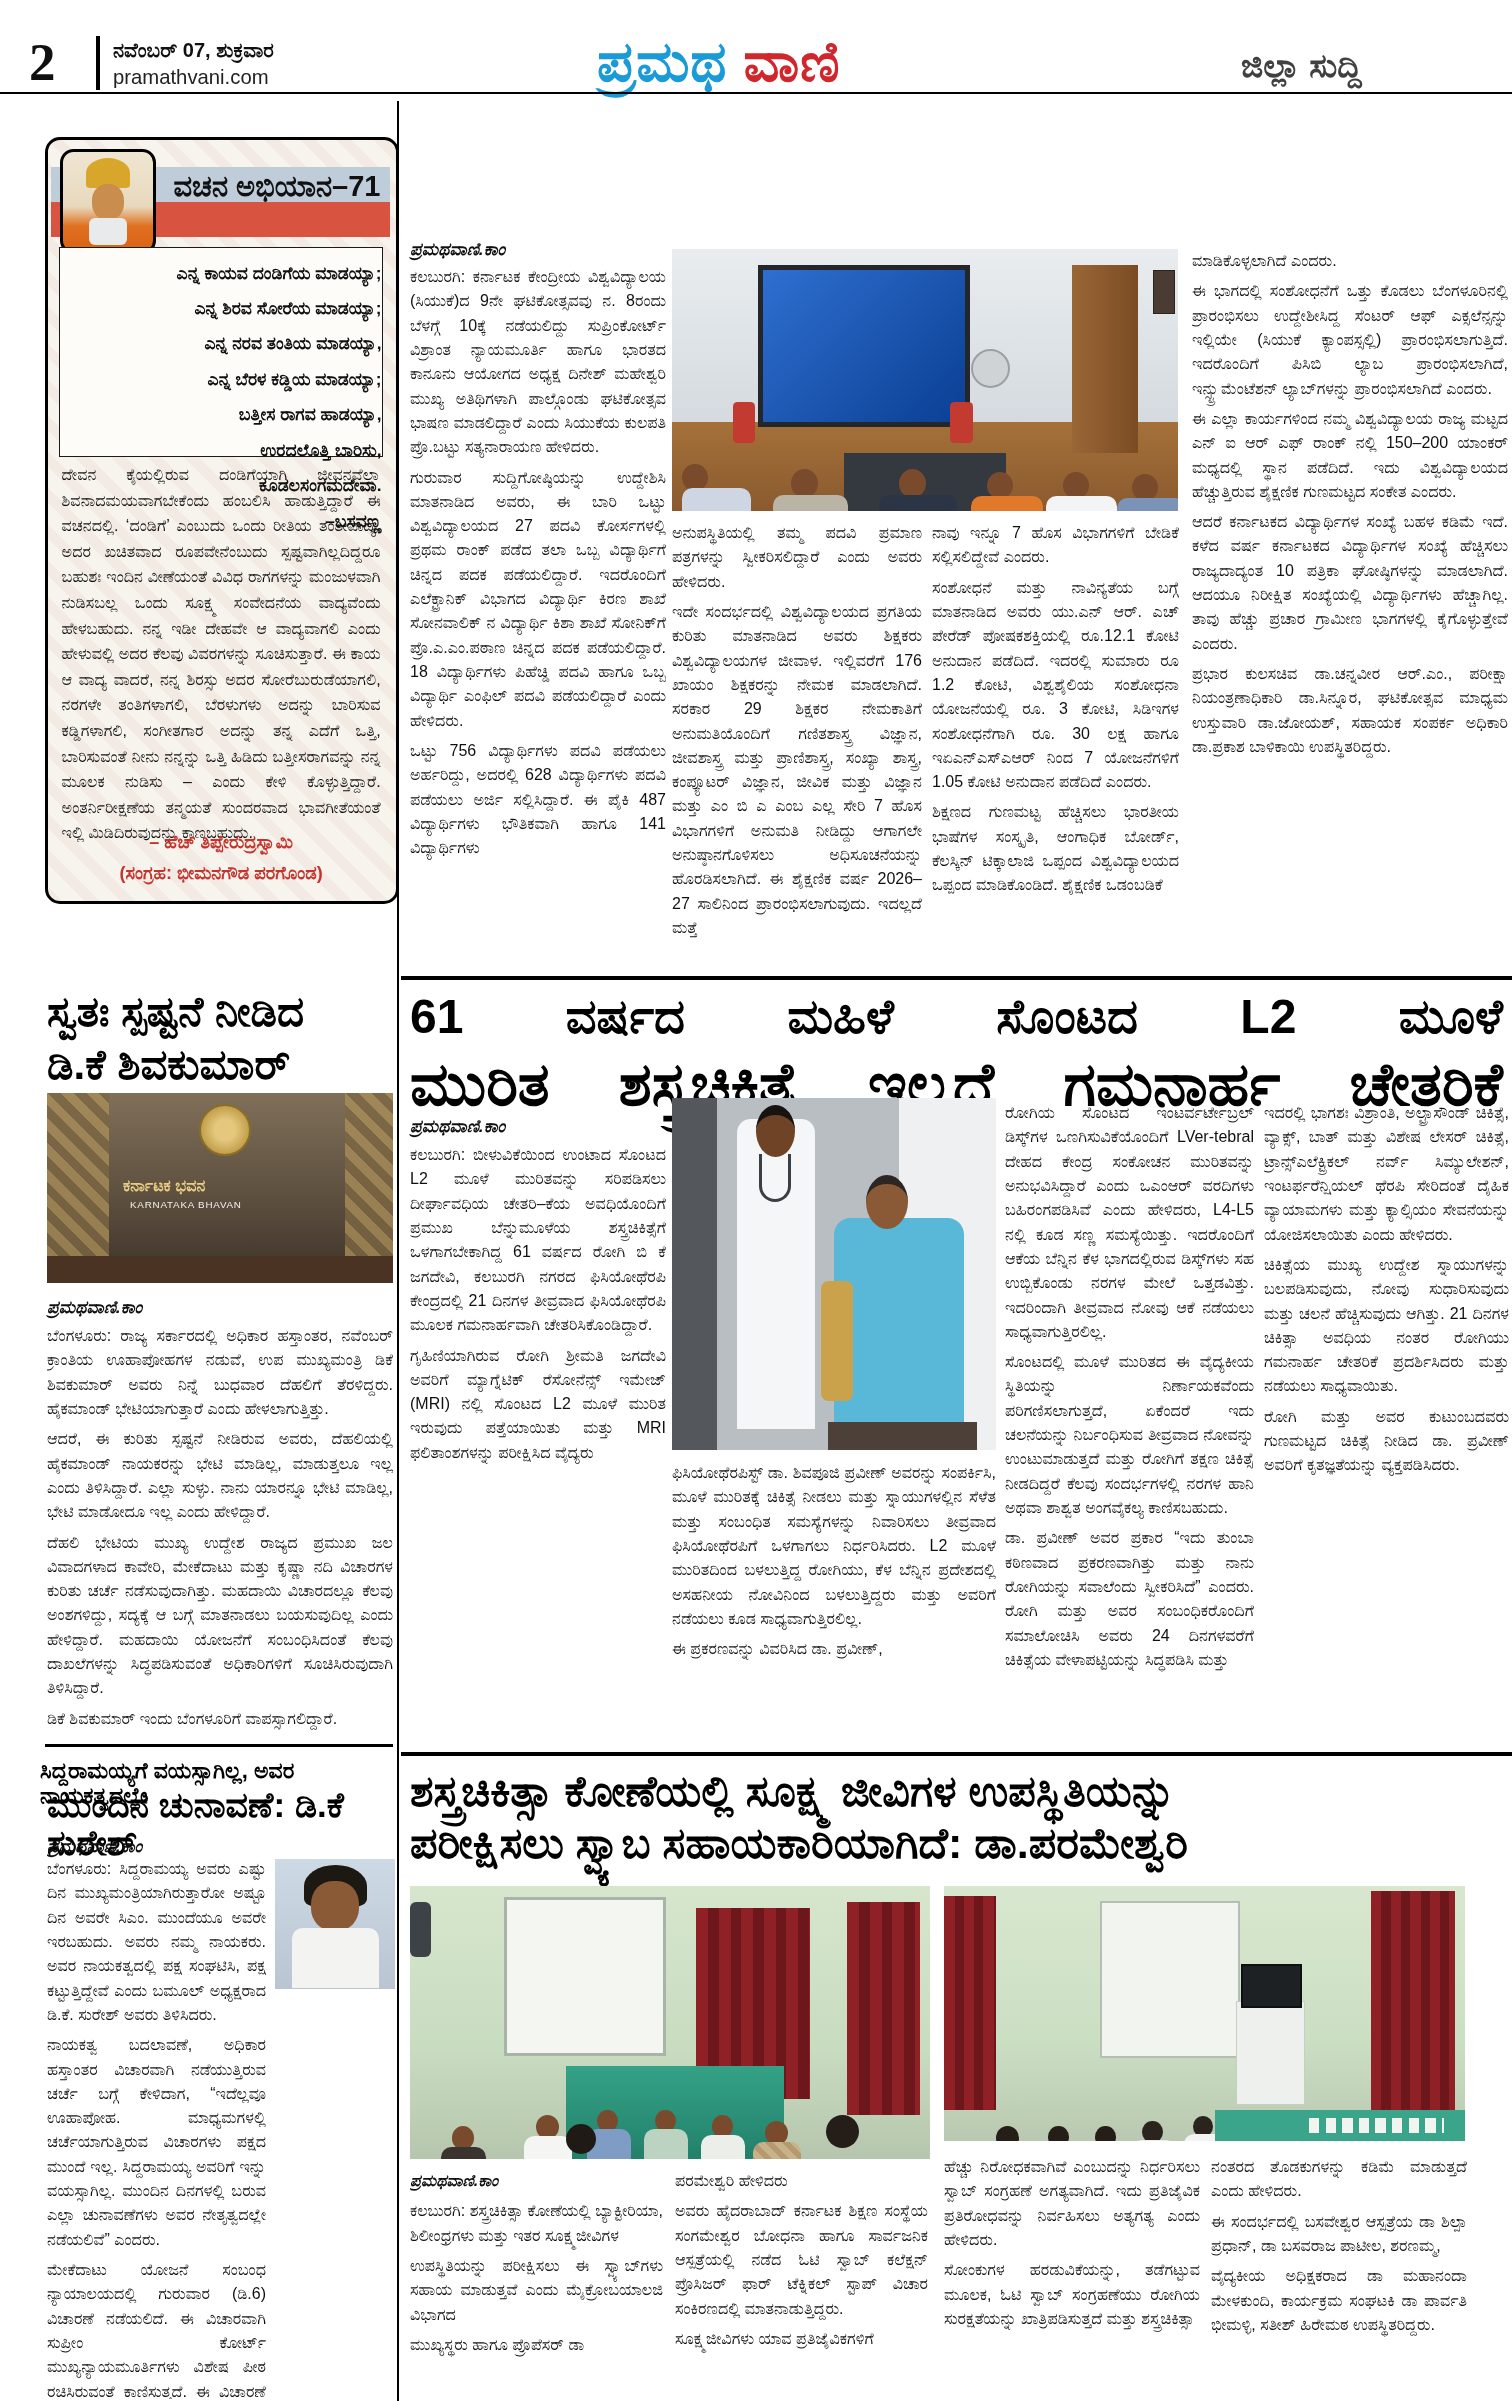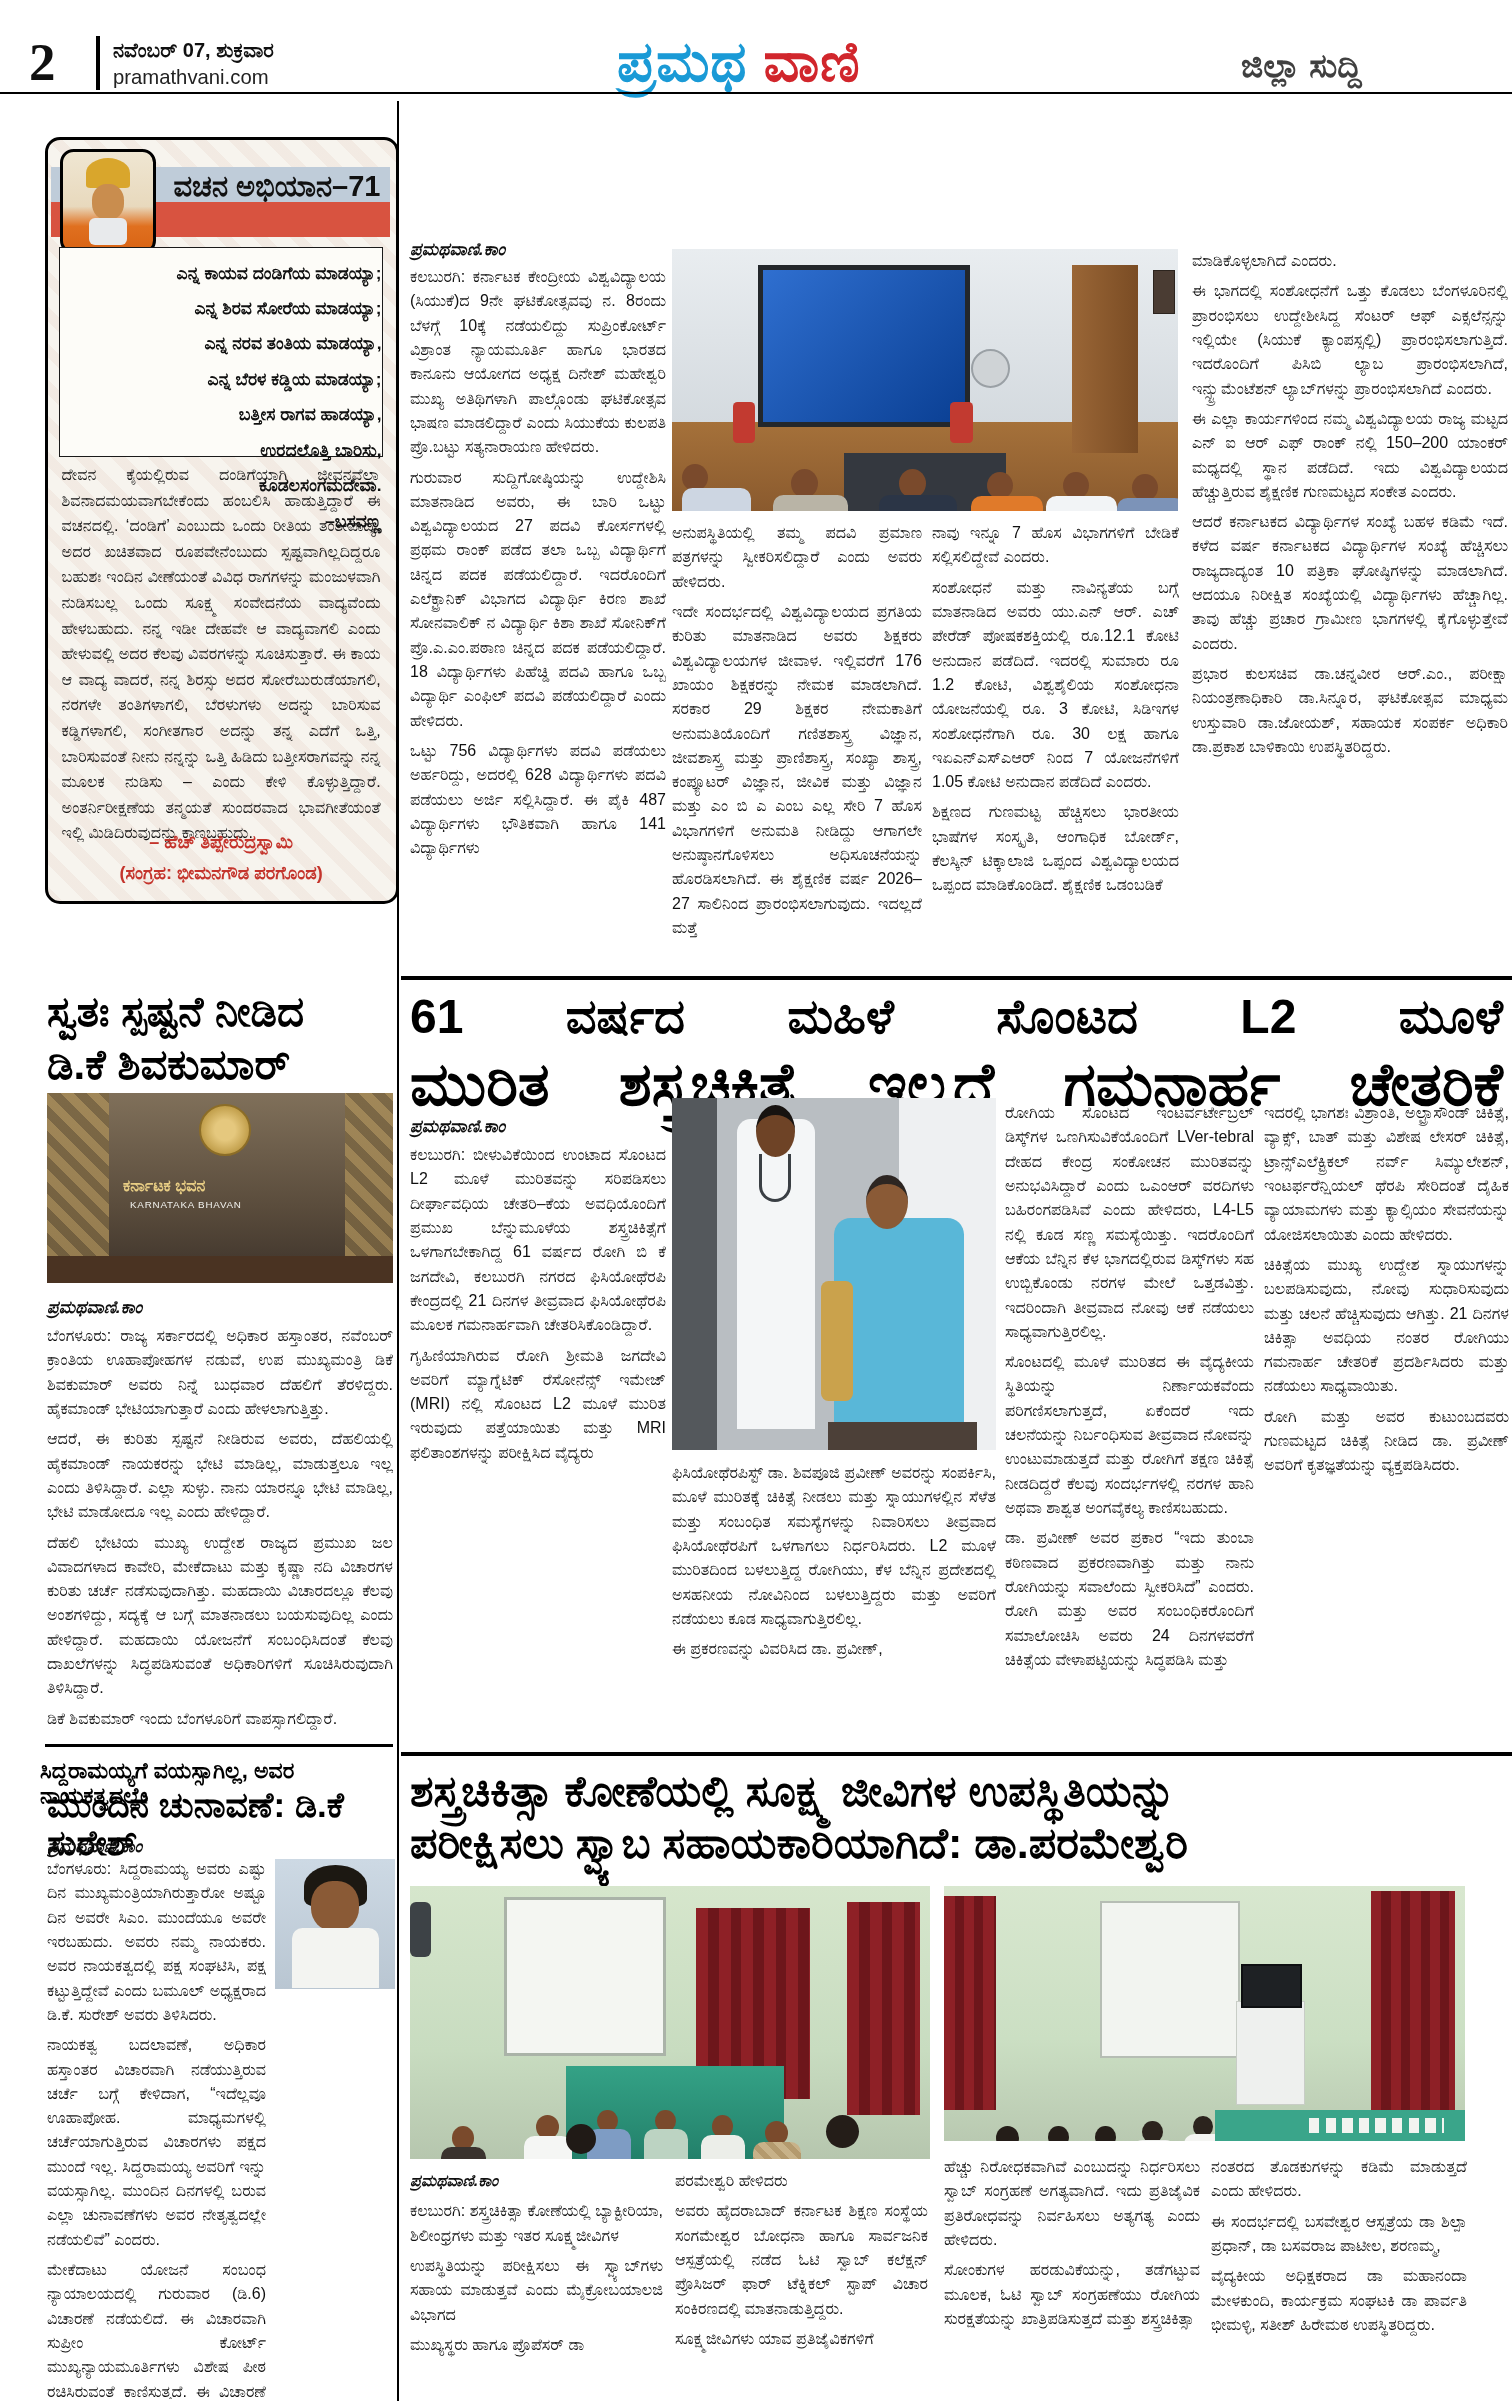--- a/index.html
+++ b/index.html
@@ -39,21 +39,21 @@
 </style>
 </head>
 <body>
 
 <div class="page">
 
   <div class="abs page-num" style="left:29px;top:32px;">2</div>
   <div class="abs rule" style="left:96px;top:36px;width:3.8px;height:54px;"></div>
   <div class="abs hdr-date" style="left:113px;top:39px;">ನವೆಂಬರ್ 07, ಶುಕ್ರವಾರ</div>
   <div class="abs hdr-site" style="left:113px;top:66px;">pramathvani.com</div>
-  <div class="abs masthead" style="left:617px;top:29px;">
+  <div class="abs masthead" style="left:597px;top:29px;">
     <span style="color:#1a9ad6;">ಪ್ರಮಥ</span>
     <span style="color:#d1262c;">ವಾಣಿ</span>
   </div>
   <div class="abs section-label" style="left:1241px;top:47px;color:#404040;">ಜಿಲ್ಲಾ ಸುದ್ದಿ</div>
   <div class="abs rule" style="left:0px;top:92px;width:1512px;height:2.3px;"></div>
 
   <div class="abs rule" style="left:397px;top:101px;width:2.3px;height:2301px;"></div>
 
   <div class="abs vachana-box" style="left:45px;top:137px;width:348px;height:761px;">
     <div class="abs vc-band-blue" style="left:3px;top:27px;width:339px;height:35px;"></div>

